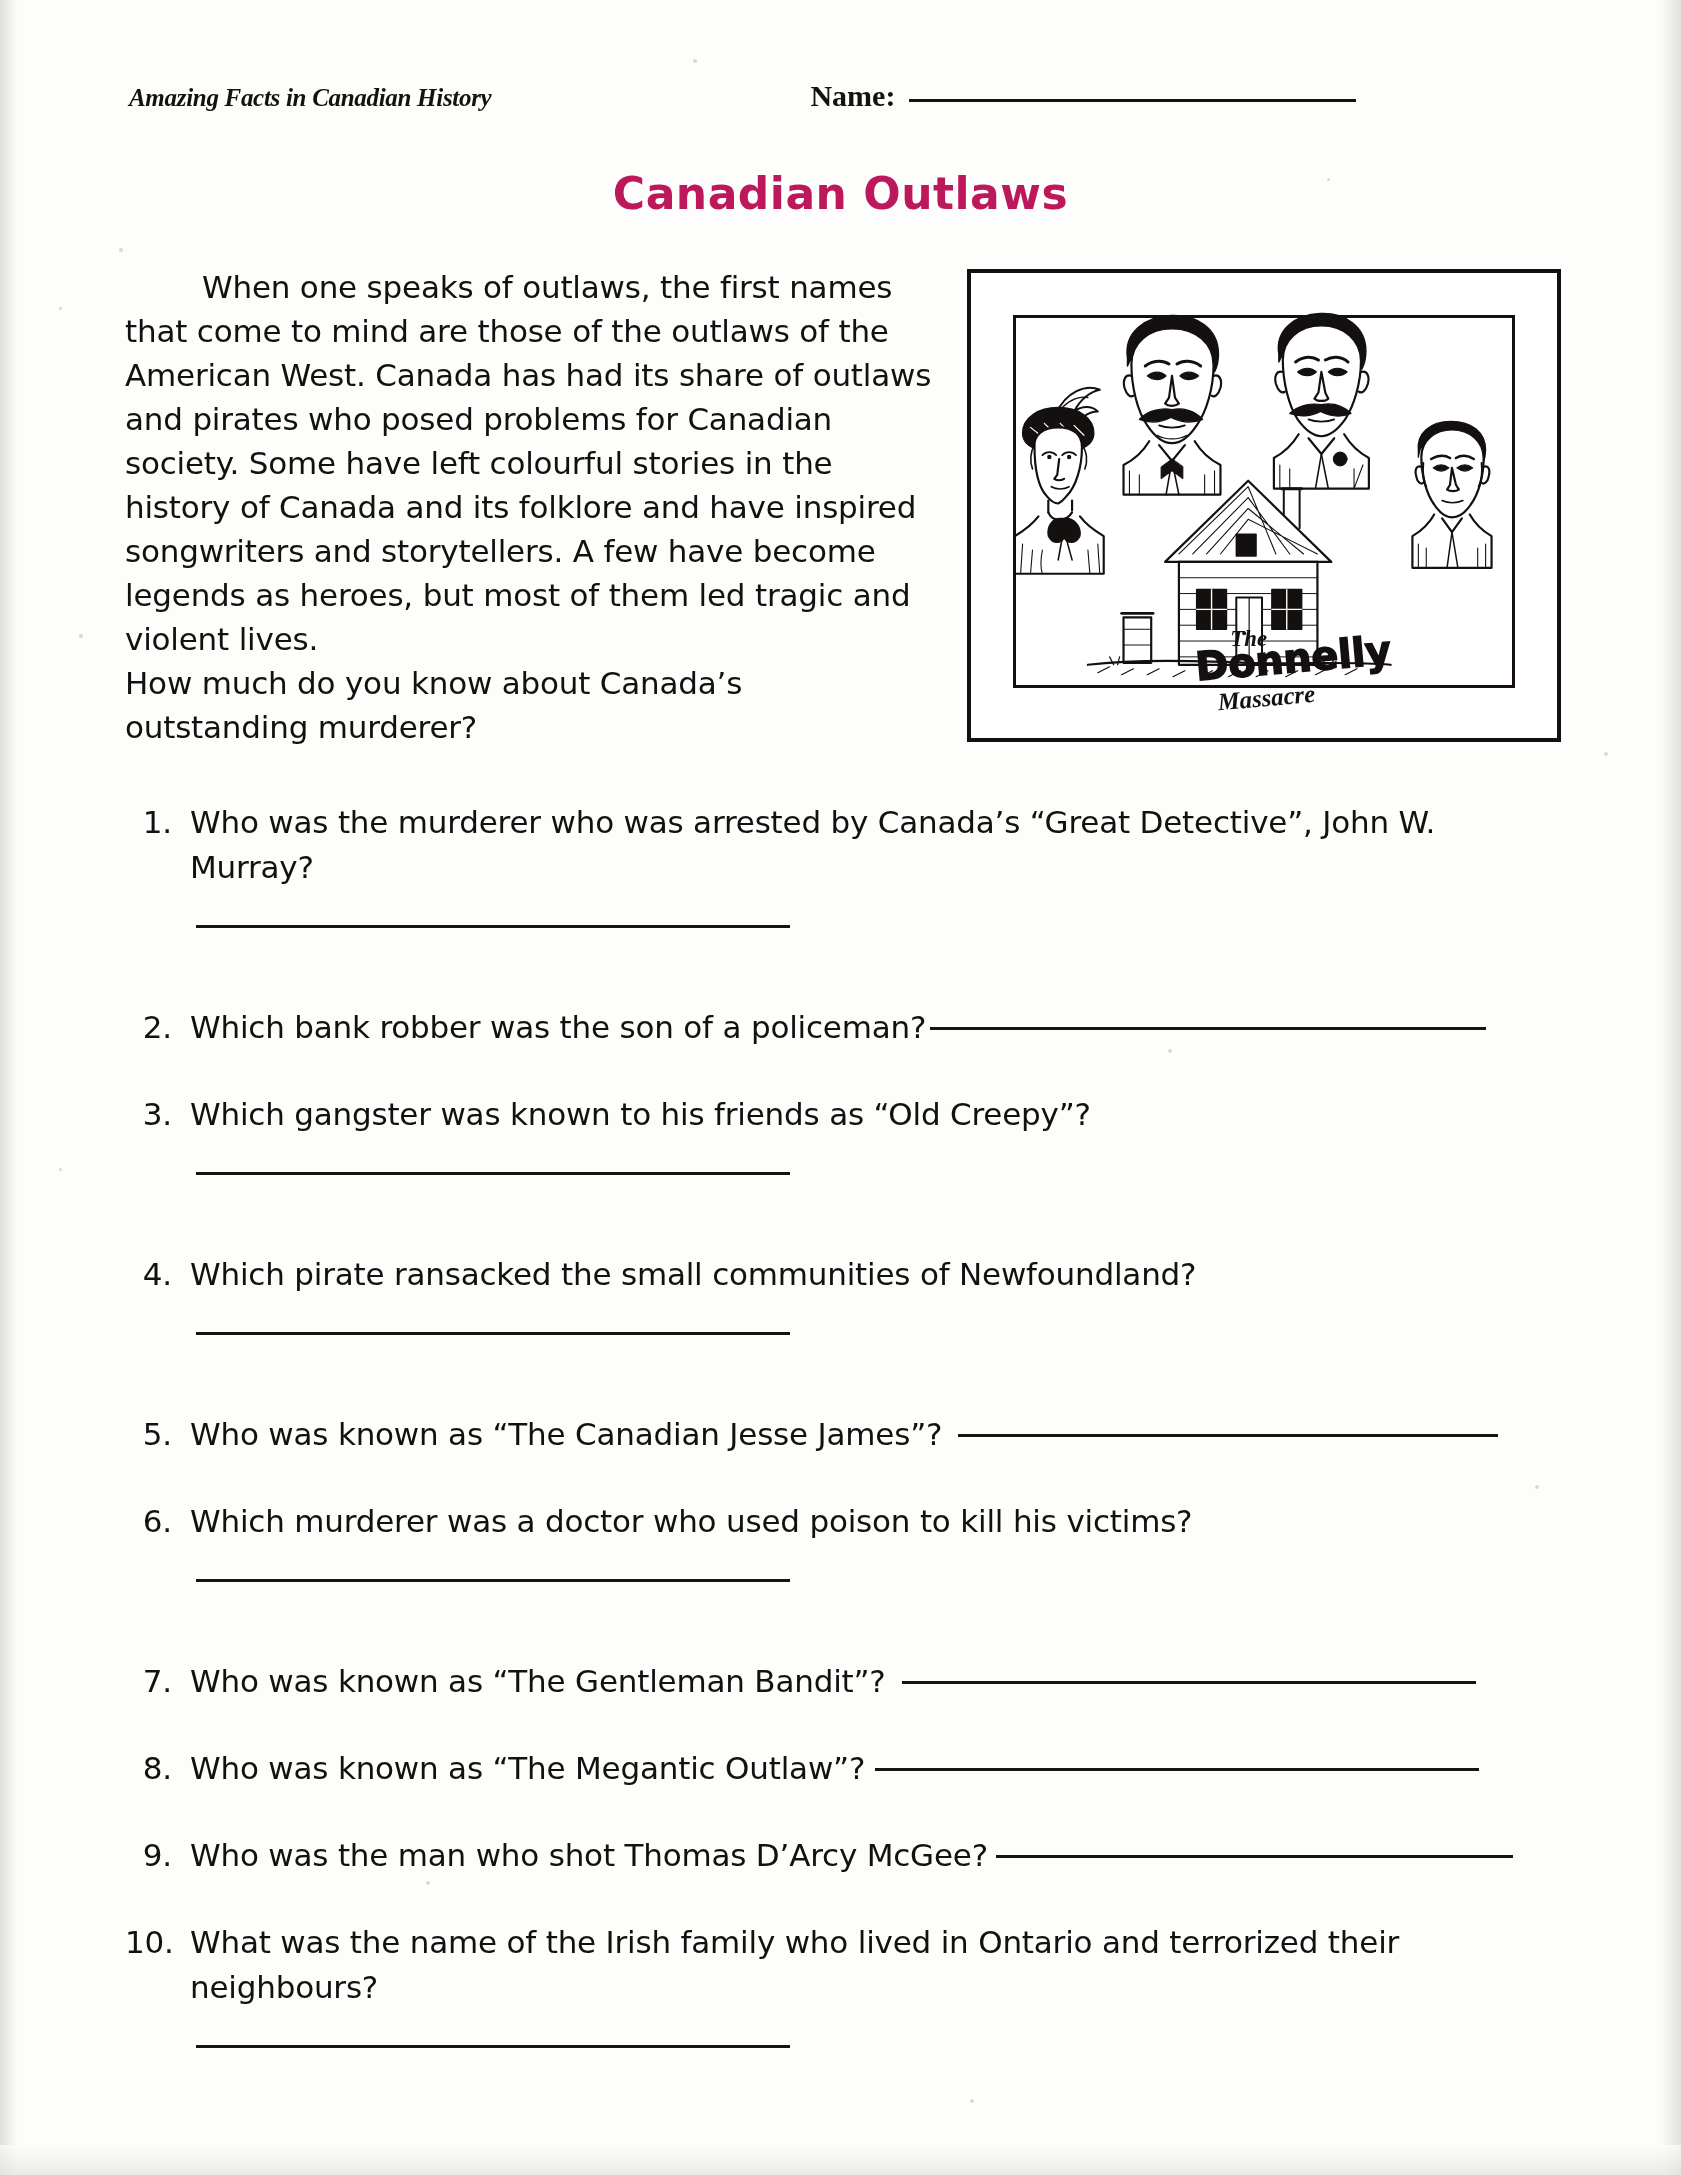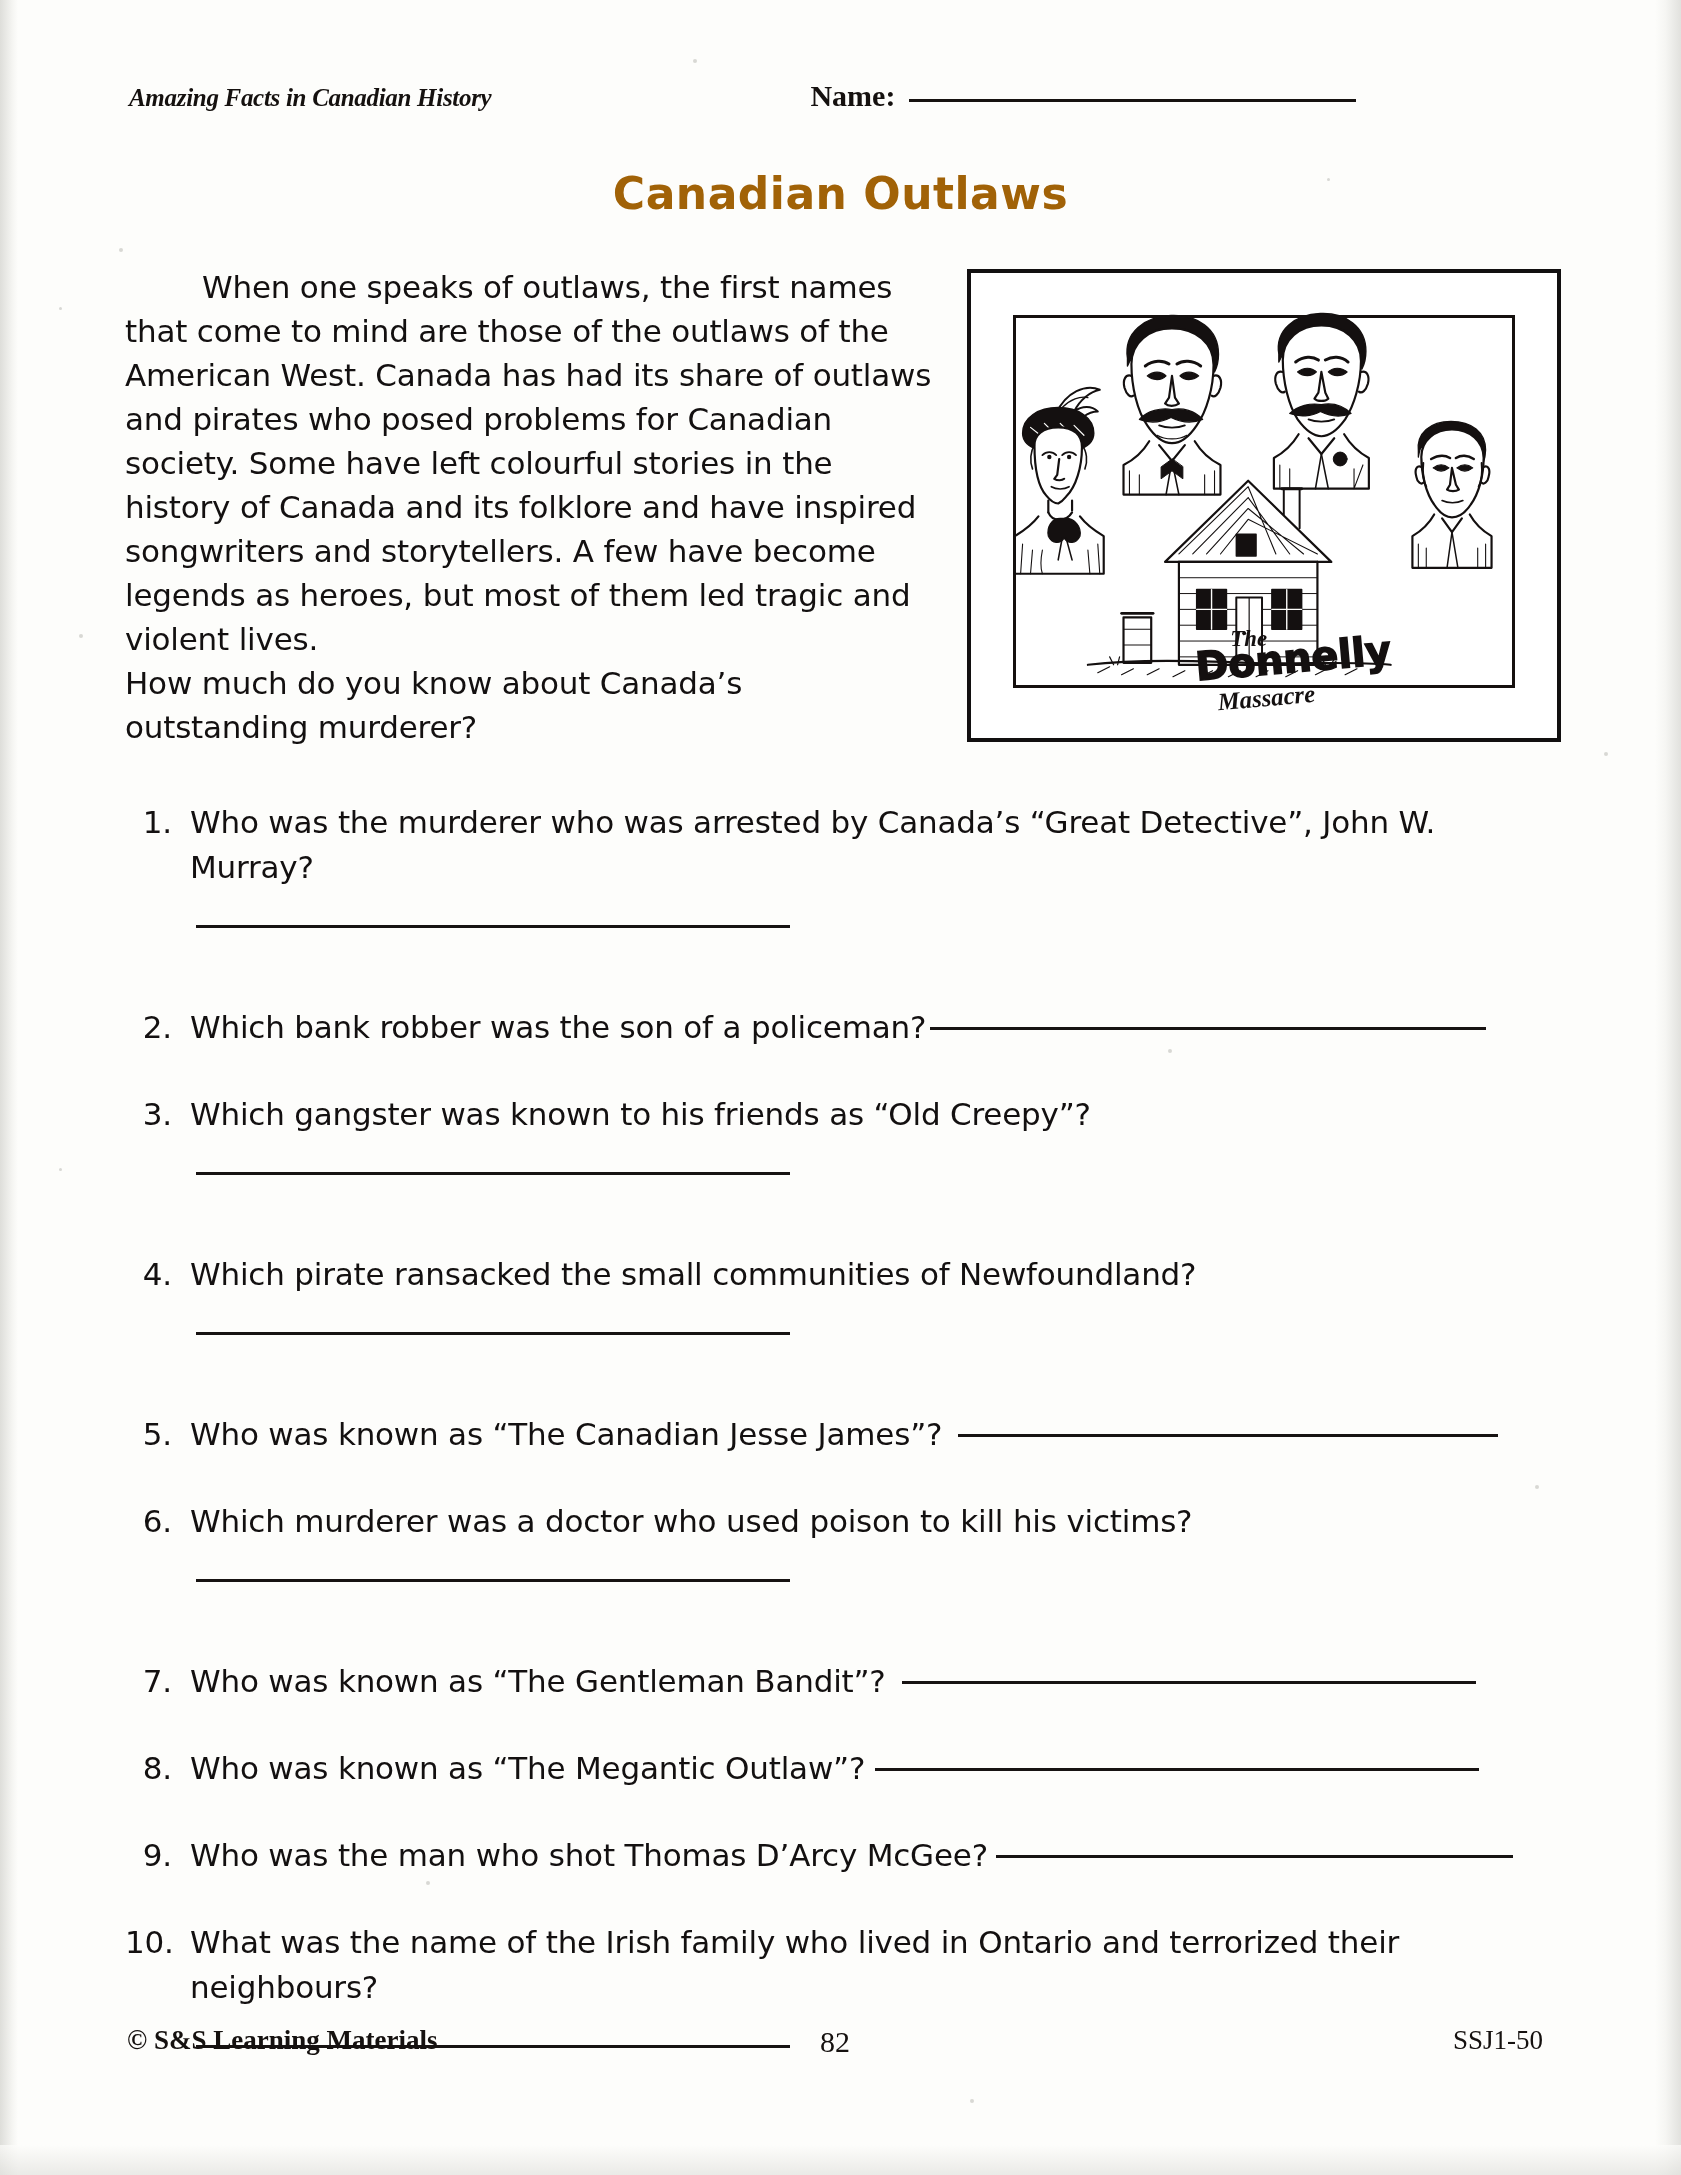--- a/index.html
+++ b/index.html
@@ -98,21 +98,21 @@
   .doc-title {
     position: absolute;
     top: 168px;
     left: 0;
     width: 1681px;
     text-align: center;
     font-family: "DejaVu Sans", sans-serif;
     font-weight: bold;
     font-size: 44px;
     letter-spacing: 0.5px;
-    color: #a16207;
+    color: #be185d;
   }
 
   
   .intro-block {
     position: absolute;
     left: 125px;
     top: 265px;
     width: 807px;
     font-family: "DejaVu Sans", sans-serif;
     font-size: 31px;
@@ -541,21 +541,16 @@
       <div class="q-row">
         <div class="q-num">10.</div>
         <div class="q-body">
           <span class="q-text">What was the name of the Irish family who lived in Ontario and terrorized their neighbours?</span>
         </div>
       </div>
       <div class="below-rule" style="width:594px;"></div>
 
     </div>
 
-    <div class="footer">
-      <div class="footer-left">© S&amp;S Learning Materials</div>
-      <div class="footer-center">82</div>
-      <div class="footer-right">SSJ1-50</div>
-    </div>
 
   </div>
 </div>
 
 
 </body></html>

